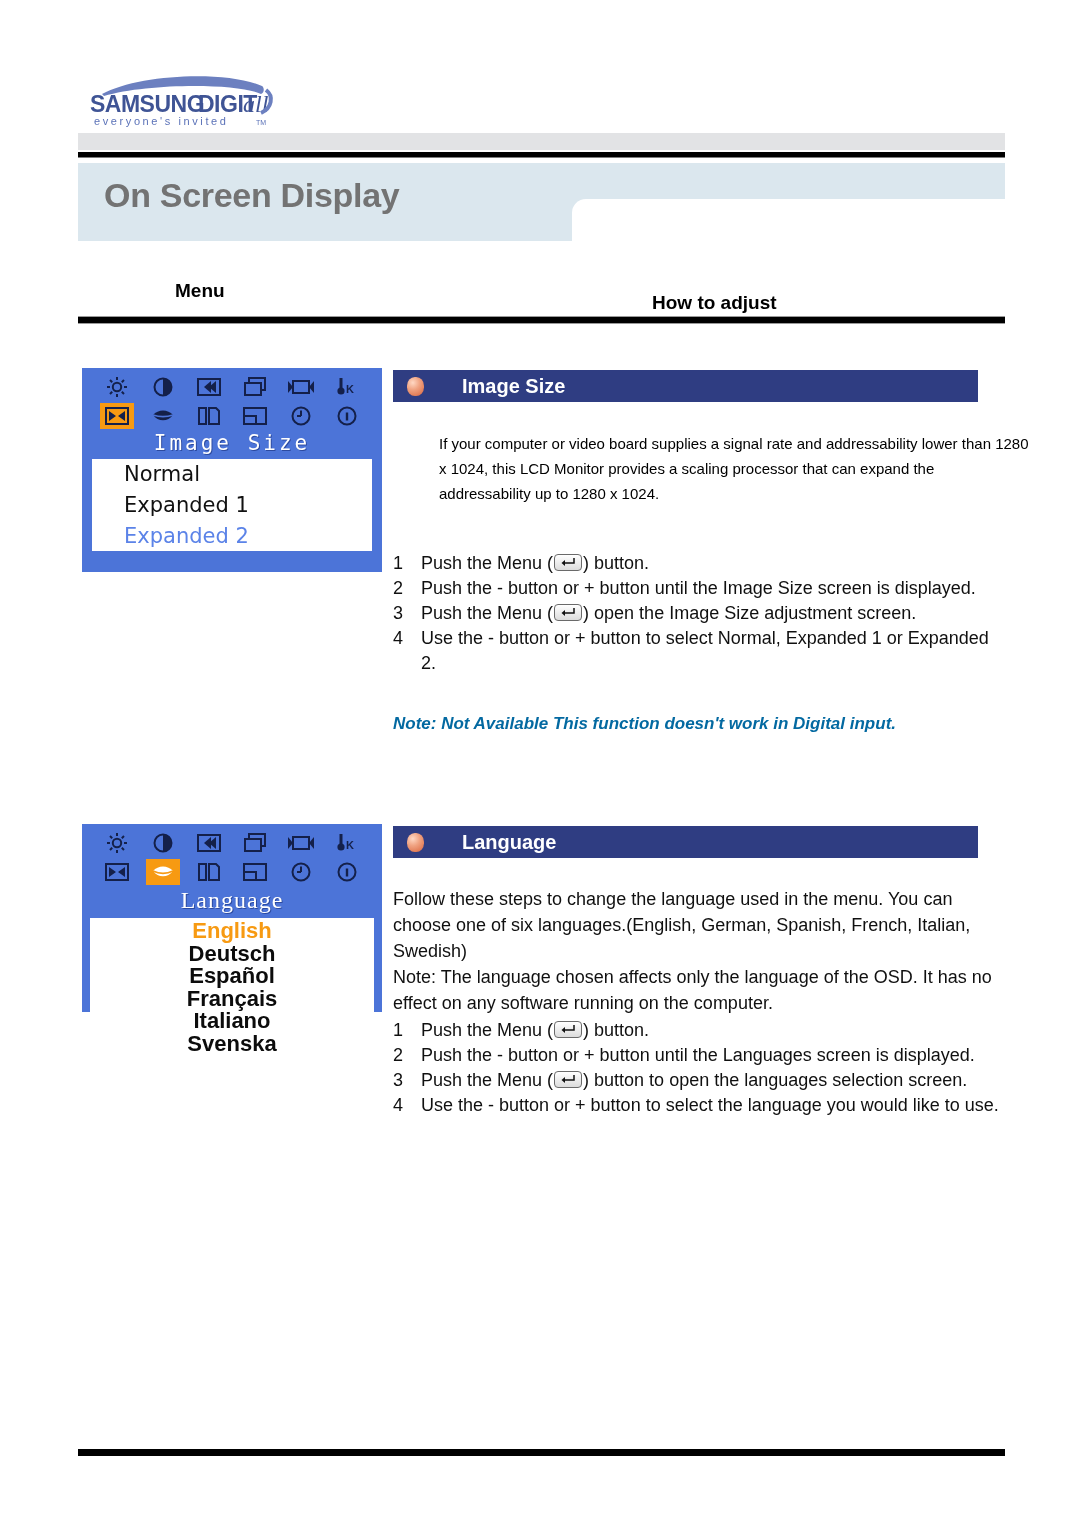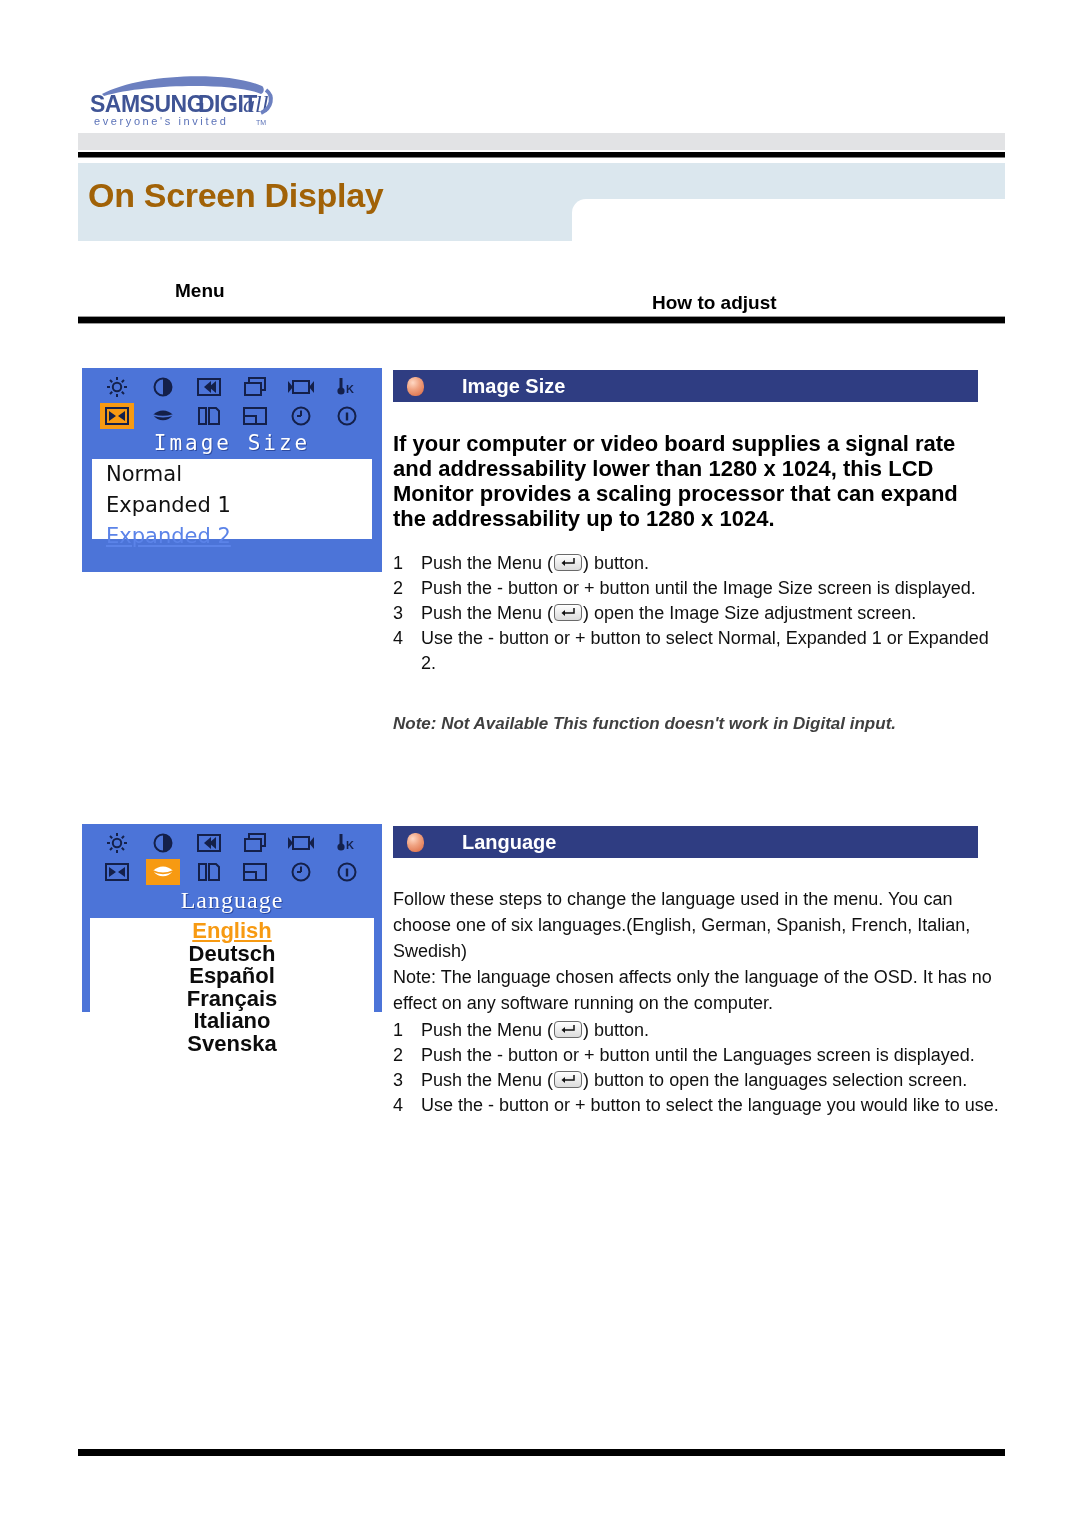--- a/index.html
+++ b/index.html
@@ -57,25 +57,25 @@
     position: absolute;
     left: 572px;
     top: 199px;
     width: 433px;
     height: 42px;
     background: #ffffff;
     border-top-left-radius: 14px;
   }
   .page-title {
     position: absolute;
-    left: 88px;
+    left: 104px;
     top: 176px;
     font-size: 34px;
     font-weight: bold;
-    color: #a16207;
+    color: #737373;
     letter-spacing: -0.3px;
     white-space: nowrap;
   }
 
   
   .col-head {
     position: absolute;
     font-size: 19px;
     font-weight: bold;
     color: #000000;
@@ -140,21 +140,21 @@
     margin: 4px 10px 0 10px;
   }
   .osd-listbox .item {
     font-family: "DejaVu Sans", sans-serif;
     font-size: 21px;
     color: #111111;
     padding-left: 14px;
     line-height: 31px;
     white-space: nowrap;
   }
-  .osd-listbox .item.hl { color: #5b83e8; text-decoration: underline; }
+  .osd-listbox .item.hl { color: #5b83e8; }
 
   .osd-listbox.lang { margin: 4px 8px 0 8px; }
   .osd-listbox.lang .item {
     font-family: "Liberation Sans", sans-serif;
     font-size: 22px;
     font-weight: bold;
     line-height: 22.5px;
     padding-left: 0;
     text-align: center;
     color: #0c0c0c;
@@ -180,37 +180,38 @@
     margin-left: 38px;
     color: #ffffff;
     font-size: 20px;
     font-weight: bold;
     white-space: nowrap;
   }
 
   
   .intro {
     position: absolute;
-    font-size: 22px;
-    font-weight: bold;
+    font-size: 15px;
+    font-weight: normal;
     color: #000000;
     line-height: 25px;
+    margin-left: 46px;
   }
   .para {
     position: absolute;
     font-size: 18px;
     color: #101010;
     line-height: 26px;
   }
   .note {
     position: absolute;
     font-size: 17px;
     font-weight: bold;
     font-style: italic;
-    color: #404040;
+    color: #0369a1;
     white-space: nowrap;
   }
 
   .steps {
     position: absolute;
     font-size: 18px;
     color: #101010;
   }
   .step {
     display: flex;
@@ -354,21 +355,21 @@
         </svg>
     </div>
     <div class="osd-icon">
       <svg width="24" height="24" viewBox="0 0 24 24">
           <circle cx="12" cy="12" r="8.5" fill="none" stroke="#14204a" stroke-width="2"></circle>
           <path d="M12 8.5v8" stroke="#14204a" stroke-width="2.4"></path>
         </svg>
     </div>
   </div>
   <div class="osd-label">Image Size</div>
-  <div class="osd-listbox" style="height:80px;">
+  <div class="osd-listbox" style="height:92px;padding-left:18px;">
     <div class="item">Normal</div>
     <div class="item">Expanded 1</div>
     <div class="item hl">Expanded 2</div>
   </div>
 </div>
 
 <div class="sec-bar" style="left:393px; top:370px; width:585px;">
   <span class="bullet"></span>
   <span class="sec-title">Image Size</span>
 </div>

